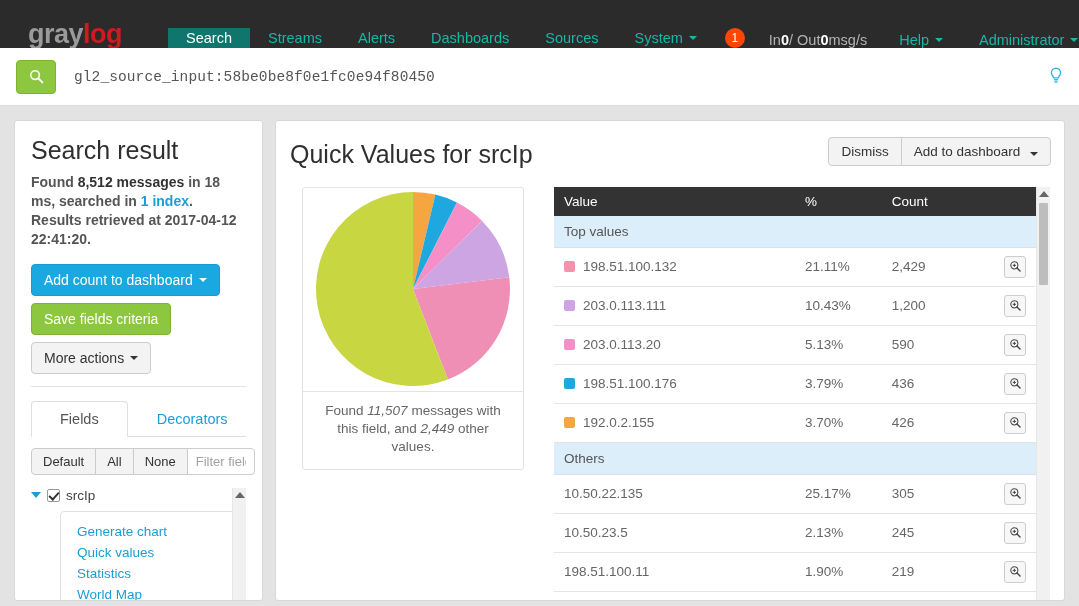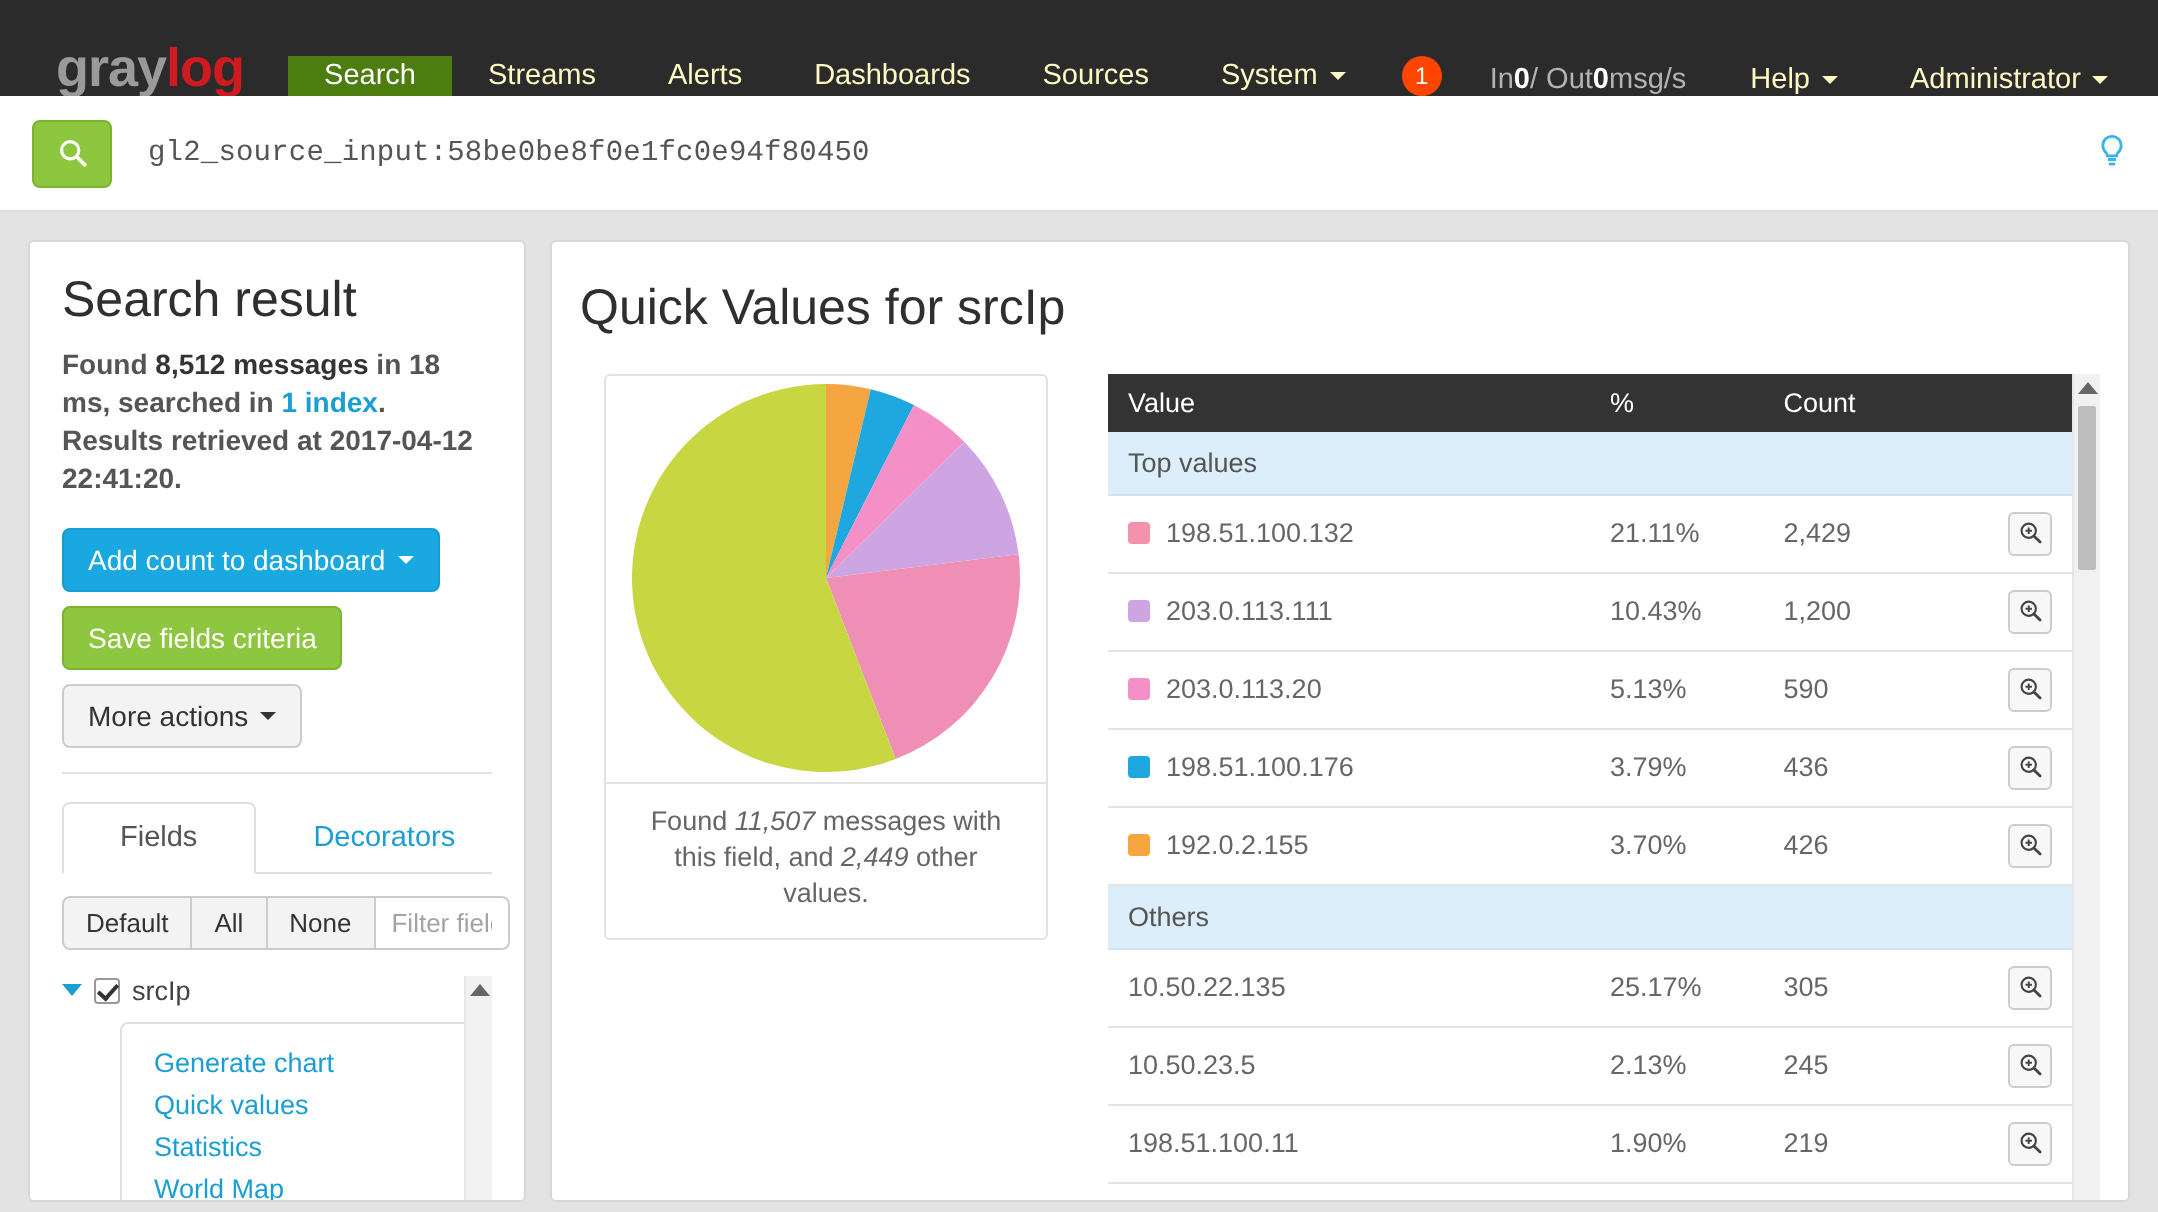--- a/index.html
+++ b/index.html
@@ -31,26 +31,26 @@
     font-weight: bold;
     letter-spacing: -0.5px;
     line-height: 1;
   }
   .brand-gray { color: #9a9a9a; }
   .brand-log { color: #cf1b20; }
   .nav-items { display: flex; align-items: stretch; }
   .nav-item {
     display: flex; align-items: center;
     padding: 0 18px;
-    color: #fef9c3;
+    color: #14b8a6;
     font-size: 14.5px;
     cursor: pointer;
     white-space: nowrap;
   }
-  .nav-item.active { background: #4d7c0f; color: #fff; }
+  .nav-item.active { background: #0f766e; color: #fff; margin-left: 24px; }
   .caret {
     display: inline-block;
     width: 0; height: 0;
     margin-left: 6px;
     border-left: 4px solid transparent;
     border-right: 4px solid transparent;
     border-top: 4px solid currentColor;
   }
   .nav-badge-wrap { display: flex; align-items: center; padding: 0 10px; }
   .nav-badge {
@@ -543,20 +543,27 @@
       <div class="vscroll" style="top:0;bottom:-30px;">
         <div class="vscroll-arrow arrow-up"></div>
 
       </div>
     </div>
   </div>
 
   <div class="right-panel">
     <div class="qv-header">
       <h1 class="qv-title">Quick Values for srcIp</h1>
+      <div class="qv-actions">
+        <div class="qv-btn">Dismiss</div>
+        <div class="qv-btn">
+          <span>Add to dashboard</span>
+          <span class="caret"></span>
+        </div>
+      </div>
     </div>
 
     <div class="qv-body">
 
       <div class="pie-card">
         <div class="pie-area">
           <svg width="200" height="200" viewBox="0 0 200 200">
 
             <g id="pie-slices">
                 <path d="M 100 100 L 100.00 3.00 A 97 97 0 0 1 122.35 5.61 Z" fill="#f6a641"></path>

